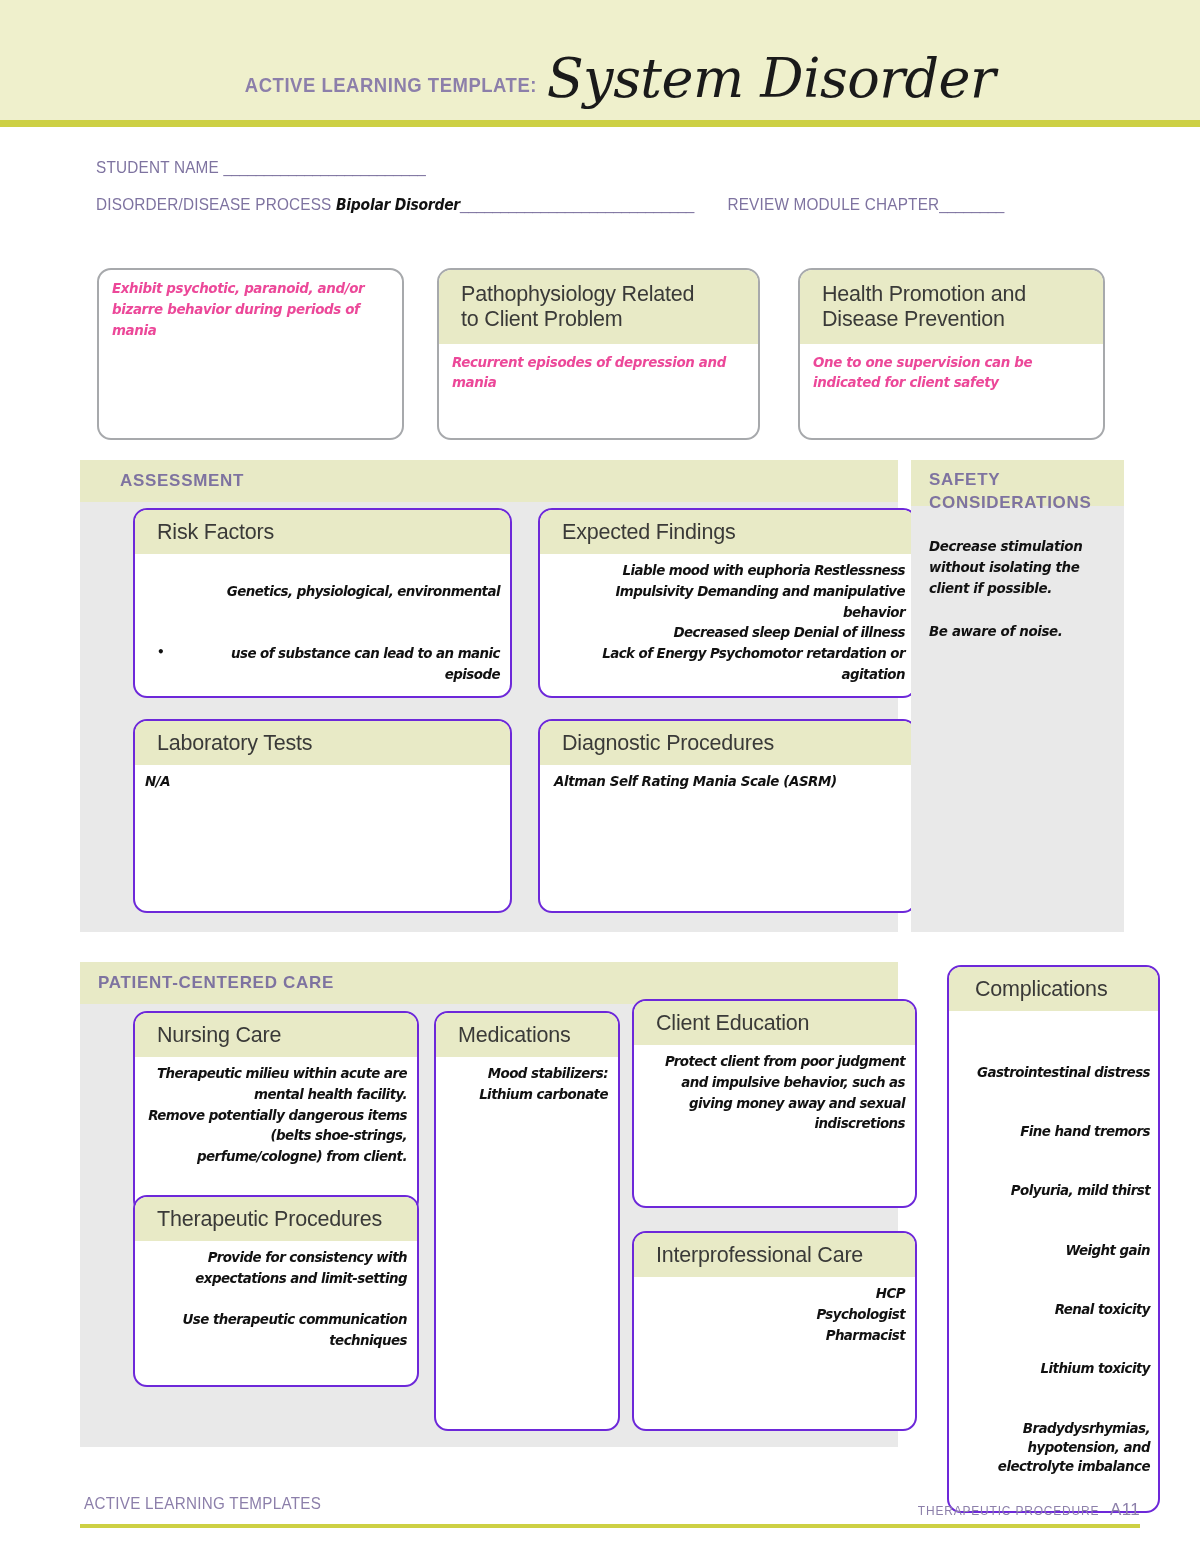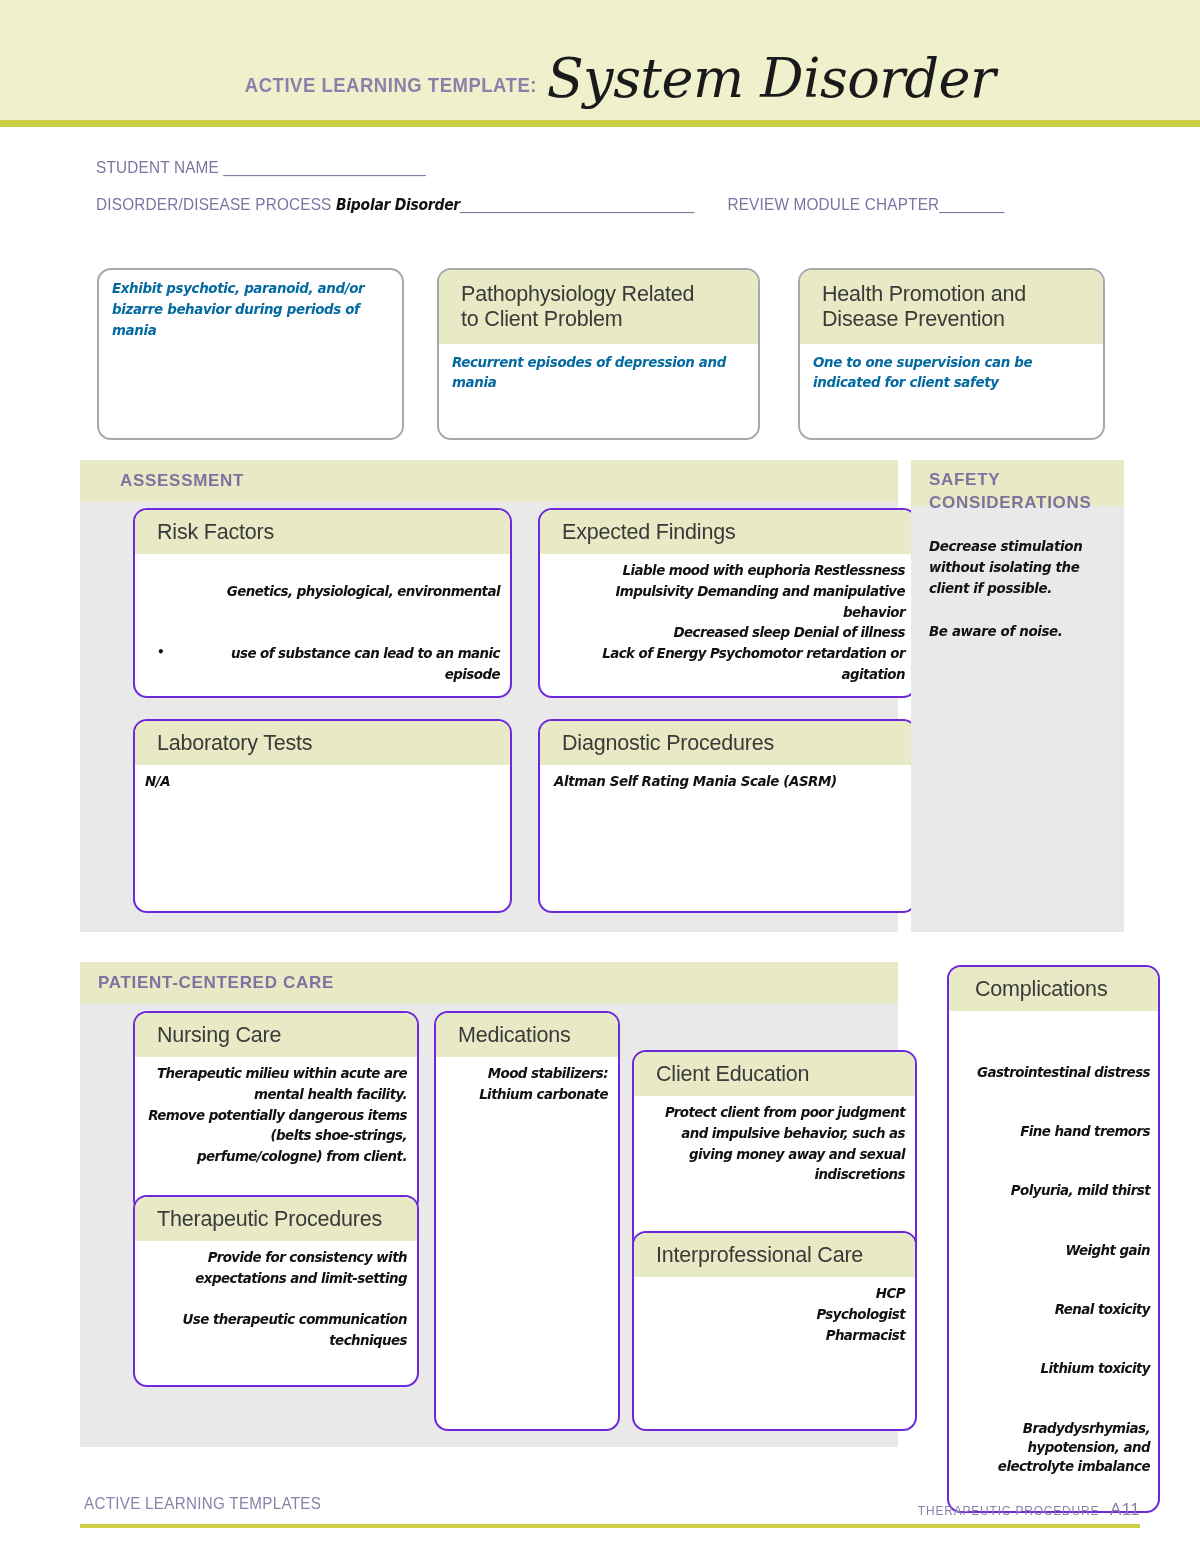--- a/index.html
+++ b/index.html
@@ -112,21 +112,21 @@
     line-height: 1.18;
     letter-spacing: -0.2px;
   }
   .box-body {
     padding: 9px 13px 10px 13px;
     font-family: "DejaVu Sans", sans-serif;
     font-weight: bold;
     font-style: italic;
     font-size: 13.4px;
     line-height: 1.55;
-    color: #0369a1;
+    color: #ec4899;
     letter-spacing: -0.35px;
     white-space: pre-line;
   }
 
   
   .panel {
     position: absolute;
     background: #e9e9e9;
   }
   .panel-title {
@@ -350,21 +350,21 @@
     <div class="card-body tight">Therapeutic milieu within acute are mental health facility.
 Remove potentially dangerous items (belts shoe-strings, perfume/cologne) from client.</div>
   </div>
 
   <div class="card" style="left:398px; top:1011px; width:186px; height:420px;">
     <div class="card-head">Medications</div>
     <div class="card-body tight">Mood stabilizers:
 Lithium carbonate</div>
   </div>
 
-  <div class="card" style="left:596px; top:1050px; width:285px; height:209px;">
+  <div class="card" style="left:596px; top:999px; width:285px; height:209px;">
     <div class="card-head">Client Education</div>
     <div class="card-body tight">Protect client from poor judgment and impulsive behavior, such as giving money away and sexual indiscretions</div>
   </div>
 
   <div class="card" style="left:97px; top:1195px; width:286px; height:192px;">
     <div class="card-head">Therapeutic Procedures</div>
     <div class="card-body tight">Provide for consistency with expectations and limit-setting
 
 Use therapeutic communication techniques</div>
   </div>

